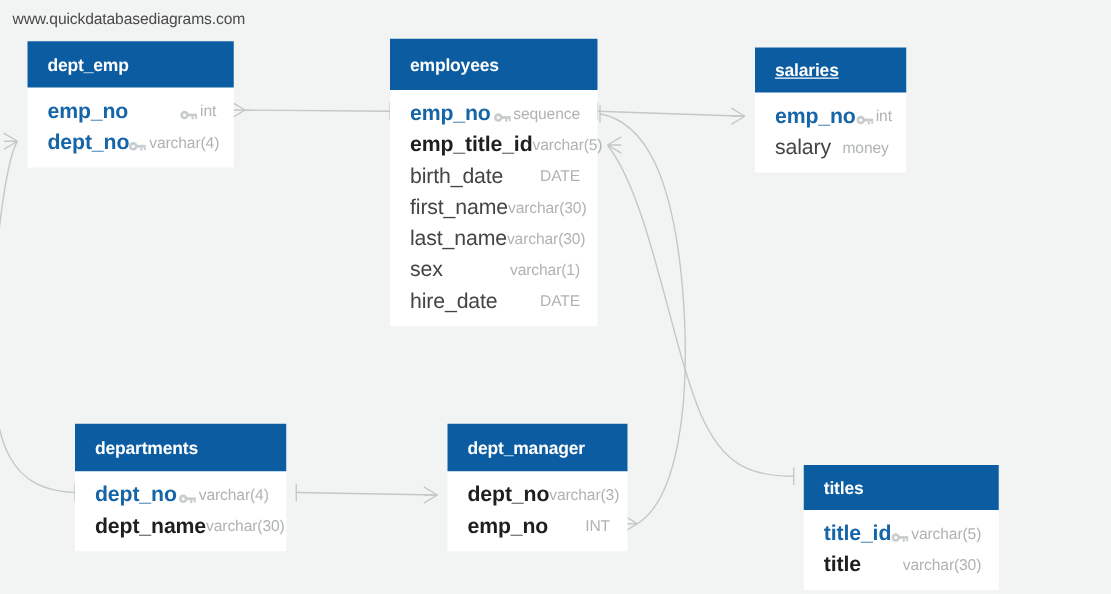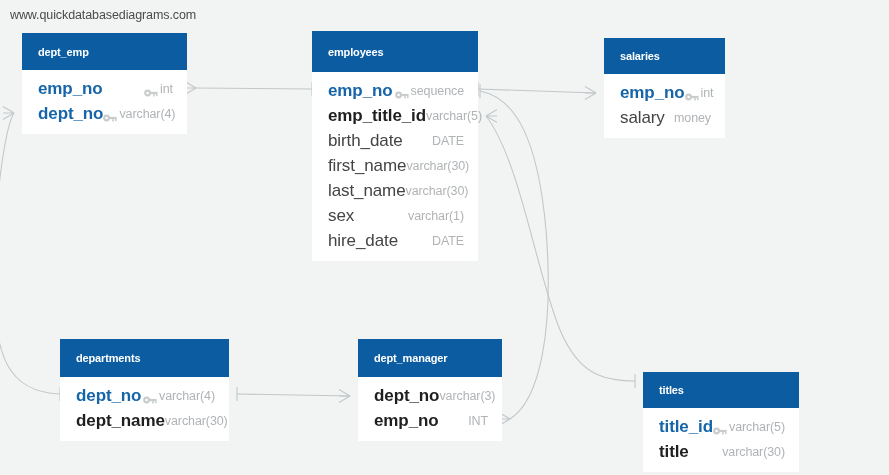--- a/index.html
+++ b/index.html
@@ -33,21 +33,21 @@
     pointer-events: none;
   }
   .table-card {
     position: absolute;
     background: #ffffff;
     box-sizing: border-box;
   }
   .table-header {
     background: #0b5ca1;
     color: #ffffff;
-    font-size: 11px;
+    font-size: 14px;
     font-weight: bold;
     display: flex;
     align-items: center;
     padding-left: 16px;
     box-sizing: border-box;
     letter-spacing: -0.15px;
   }
   .table-rows {
     padding: 6px 0 8px 0;
   }
@@ -217,21 +217,21 @@
           </div>
           <div class="field-row">
             <span class="field-name plain">hire_date</span>
             <span class="field-right">
               <span class="field-type">DATE</span>
             </span>
           </div>
         </div>
       </div>
       <div class="table-card" style="left: 604px; top: 38px; width: 121px;">
-        <div class="table-header" style="height: 36px;">
+        <div class="table-header" style="height: 36px; text-decoration: underline;">
           <span>salaries</span>
         </div>
         <div class="table-rows">
           <div class="field-row">
             <span class="field-name pk">emp_no</span>
             <span class="field-right">
               <span class="key-icon"><svg viewBox="0 0 14 10" width="14" height="10" aria-hidden="true">
                   <circle cx="3.6" cy="5" r="3.4" fill="#c9cccd"></circle>
                   <circle cx="3.6" cy="5" r="1.3" fill="#ffffff"></circle>
                   <rect x="6.2" y="3.9" width="7.4" height="2.2" fill="#c9cccd"></rect>

